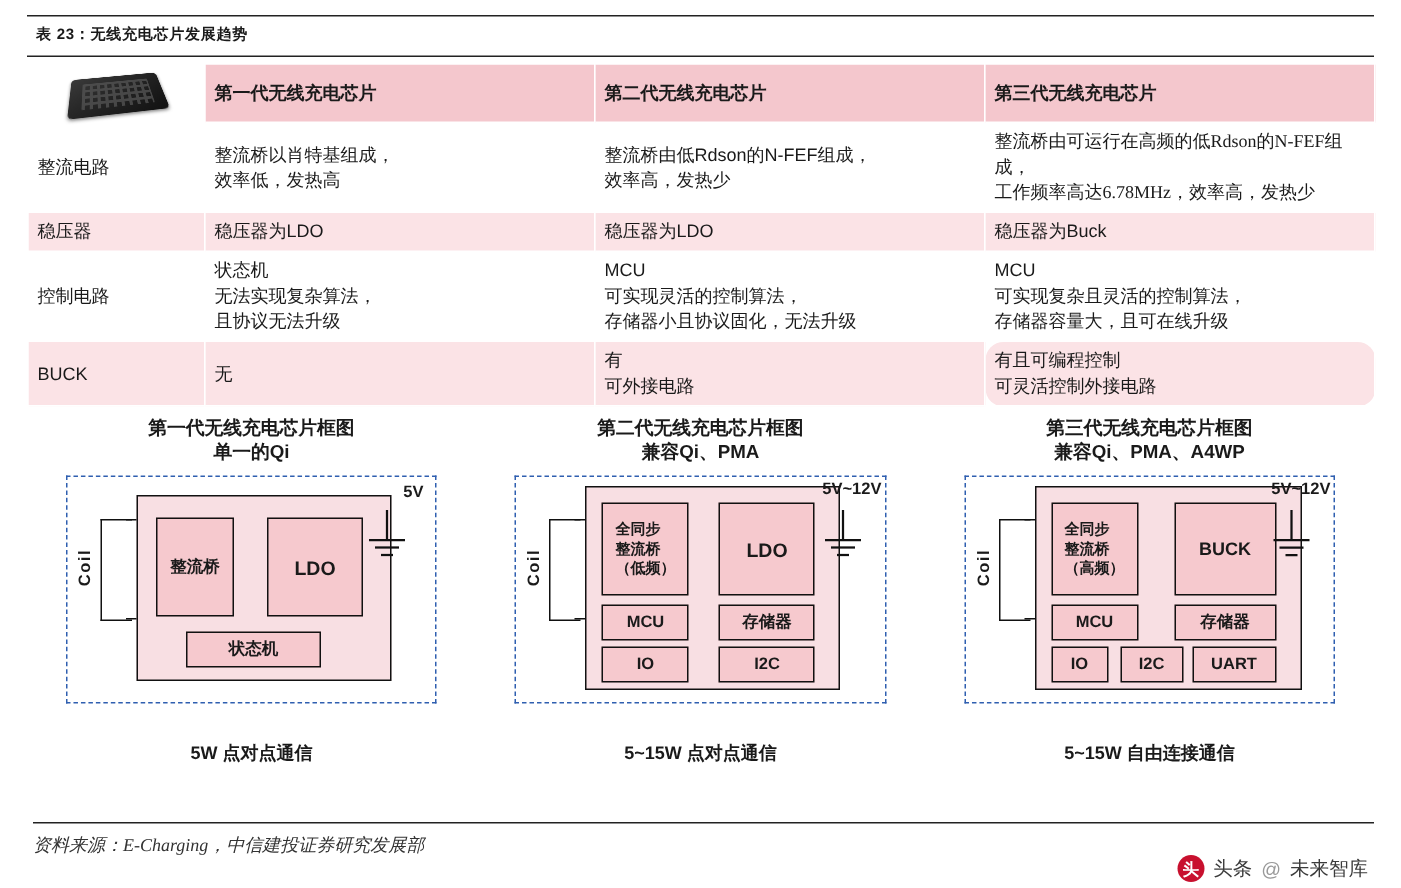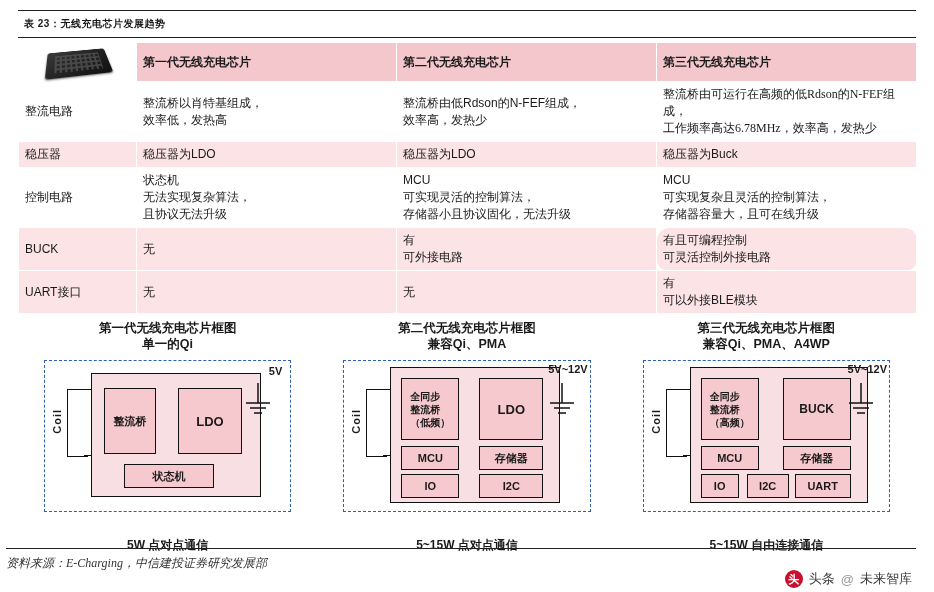--- a/index.html
+++ b/index.html
@@ -113,21 +113,21 @@
   .volt{
     position:absolute;font-size:11px;font-weight:bold;padding-left:47px;
   }
   .bottom-label{
     position:absolute;left:0;right:0;bottom:2px;text-align:center;
     font-size:12px;font-weight:bold;
   }
 
   
   .footer{
-    position:absolute;left:6px;right:18px;bottom:30px;
+    position:absolute;left:22px;right:18px;bottom:30px;
     border-top:1.5px solid #222;
     padding-top:6px;
     font-size:12px;font-style:italic;color:#333;
     font-family:"Liberation Serif",serif;
   }
   .watermark{
     position:absolute;right:22px;bottom:14px;
     display:flex;align-items:center;gap:6px;
     font-size:13px;color:#3b3b3b;
   }
@@ -195,27 +195,20 @@
     <tr class="band-pink">
       <td class="rowlabel">BUCK</td>
       <td>无</td>
       <td style="white-space: pre-line;">有
 可外接电路</td>
       <td style="white-space: pre-line; border-radius: 12px;">有且可编程控制
 可灵活控制外接电路</td>
     </tr>
 
 
-    <tr class="band-pink">
-      <td class="rowlabel">UART接口</td>
-      <td>无</td>
-      <td>无</td>
-      <td style="white-space: pre-line;">有
-可以外接BLE模块</td>
-    </tr>
   </tbody>
     </table>
 
   <div class="diagrams">
 
     <div class="diag">
       <div class="diag-title">第一代无线充电芯片框图</div>
       <div class="diag-sub">单一的Qi</div>
       <div class="blue-box">
         <div class="coil-label">Coil</div>

